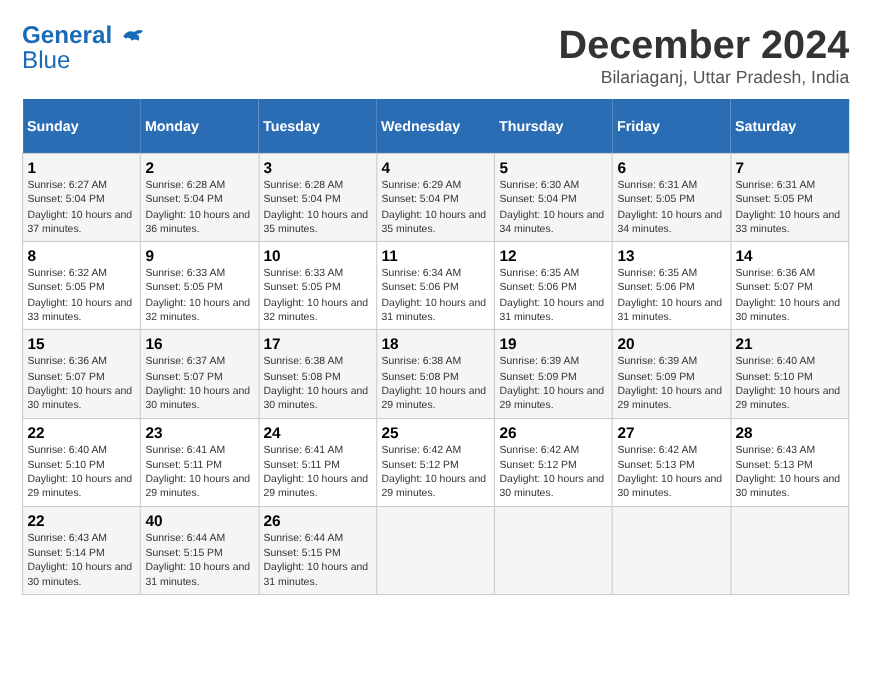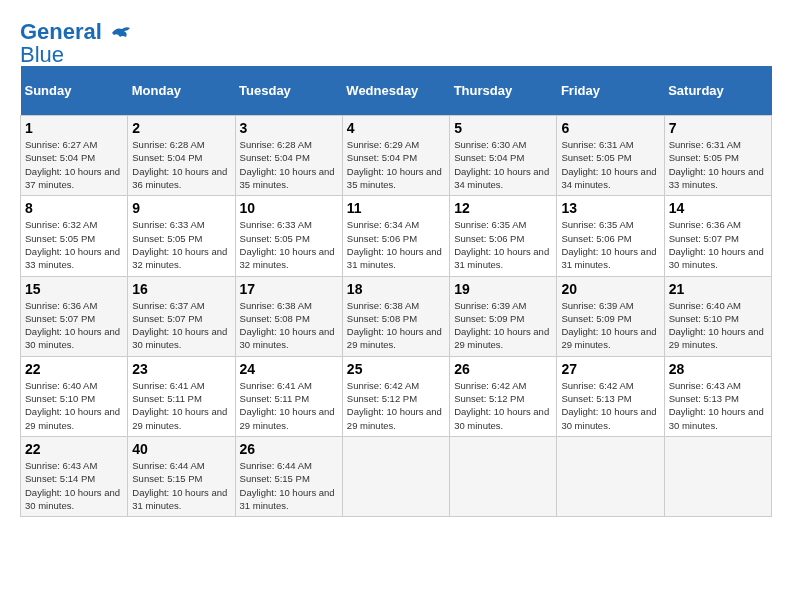--- a/index.html
+++ b/index.html
@@ -7,20 +7,21 @@
       font-family: Arial, sans-serif;
       background: #fff;
       width: 792px;
       min-height: 612px;
       padding: 20px;
     }
     .header {
       display: flex;
       justify-content: space-between;
       align-items: flex-start;
+      margin-bottom: 10px;
     }
     .logo {
       display: flex;
       flex-direction: column;
       align-items: flex-start;
     }
     .logo-text {
       font-size: 22px;
       font-weight: bold;
       color: #333;
@@ -90,20 +91,22 @@
       <span class="logo-text">
         <span>General</span>
         <svg width="22" height="16" viewBox="0 0 22 16" style="display:inline-block;vertical-align:middle;margin-left:2px;">
           <path d="M2,8 Q6,2 12,4 Q16,1 20,3 Q18,6 14,6 Q18,8 16,12 Q12,10 10,12 Q8,8 4,10 Z" fill="#1a6bb5"></path>
         </svg>
       </span>
     </div>
     <div style="font-size:22px;font-weight:normal;color:#1a6bb5;line-height:1;">Blue</div>
   </div>
   <div class="title-block">
+    <div class="main-title">December 2024</div>
+    <div class="sub-title">Bilariaganj, Uttar Pradesh, India</div>
   </div>
 </div>
 
 <table>
   <thead>
     <tr id="header-row">
         <th>Sunday</th>
         <th>Monday</th>
         <th>Tuesday</th>
         <th>Wednesday</th>

